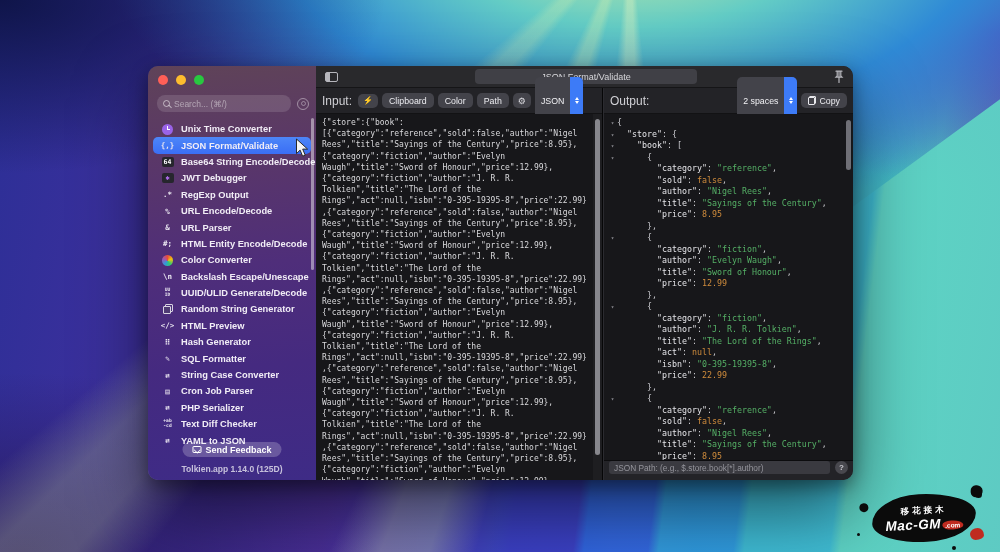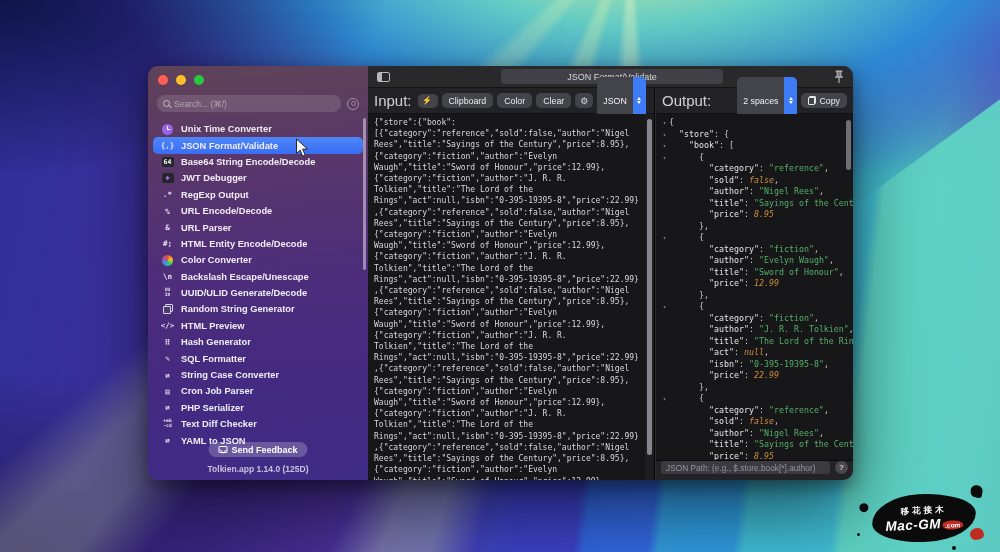--- a/index.html
+++ b/index.html
@@ -26,21 +26,21 @@
       rgba(59,47,176,0) 52%, #3b3fc4 54% 60%, #2f64e0 61% 67%,
       #2f9ade 68% 75%, #3fbcd4 76% 84%, #5ed2c4 85% 100%);
     clip-path: polygon(0% 100%, 38% 100%, 100% 18%, 100% 100%); }
 
   
   .window { position:absolute; left:148px; top:66px; width:705px; height:414px;
     border-radius:10px; overflow:hidden; display:flex;
     box-shadow: 0 30px 70px rgba(0,0,0,.55), 0 6px 18px rgba(0,0,0,.4), inset 0 0 0 1px rgba(255,255,255,.07); }
 
   
-  .sidebar { position:relative; width:220px; flex:none;
+  .sidebar { position:relative; width:168px; flex:none;
     background: linear-gradient(176deg, #5f4358 0%, #5a3768 22%, #4f2e7a 48%, #452a80 72%, #3e2b86 100%); }
   .traffic { position:absolute; left:10px; top:9px; display:flex; gap:8px; }
   .tl { width:10px; height:10px; border-radius:50%; }
   .tl.r{ background:#ff5f57; } .tl.y{ background:#febc2e; } .tl.g{ background:#28c840; }
   .search-row { position:absolute; left:9px; top:29px; right:9px; display:flex; align-items:center; gap:6px; }
   .search-field { flex:1; height:17px; background:rgba(255,255,255,.13); border-radius:8px;
     display:flex; align-items:center; gap:4px; padding:0 6px; }
   .mag { width:7px; height:7px; border:1.3px solid rgba(255,255,255,.55); border-radius:50%; position:relative; flex:none; }
   .mag::after { content:''; position:absolute; width:4px; height:1.4px; background:rgba(255,255,255,.55);
     transform:rotate(45deg); right:-3px; bottom:-1px; }
@@ -84,21 +84,21 @@
     display:flex; align-items:center; padding:0 9px; }
   .toggle-ic { width:13px; height:10px; border:1.2px solid #b6b6bc; border-radius:2px; position:relative; }
   .toggle-ic::before { content:''; position:absolute; left:0; top:0; bottom:0; width:4px; background:#b6b6bc; }
   .tab { margin:0 auto; width:222px; height:15px; background:#404046; border-radius:4px;
     display:flex; align-items:center; justify-content:center; font-size:9px; color:#d6d6da; }
   .panes { flex:1; display:flex; min-height:0; }
   .pane-input  { width:287px; flex:none; display:flex; flex-direction:column; border-right:1px solid #060607; }
   .pane-output { flex:1; display:flex; flex-direction:column; min-width:0; border-left:1px solid #2b2b30; }
   .pane-header { height:26px; flex:none; background:#232327; border-bottom:1px solid #121214;
     display:flex; align-items:center; gap:4px; padding:0 6px; }
-  .hdr-label { font-size:15px; color:#d0d0d5; margin-right:2px; }
+  .hdr-label { font-size:12px; color:#d0d0d5; margin-right:2px; }
   .btn { background:#43434a; border-radius:5px; padding:2.5px 7px; font-size:8.8px; color:#ececf0; white-space:nowrap;
     display:flex; align-items:center; gap:3px; }
   .btn.sq { padding:2.5px 5px; }
   .bolt { font-size:8px; color:#f5f5f7; } .gearg { font-size:9px; color:#d9d9de; }
   .select { display:flex; border-radius:5px; overflow:hidden; background:#43434a; align-items:stretch; }
   .select .sel-label { padding:19px 6px; font-size:8.8px; color:#f2f2f5; white-space:nowrap; }
   .sel-cap { width:13px; background:#3d7bf7; display:flex; flex-direction:column; align-items:center; justify-content:center; gap:1.5px; }
   .car { width:0; height:0; border-left:2.5px solid transparent; border-right:2.5px solid transparent; }
   .car.up { border-bottom:3px solid #fff; } .car.dn { border-top:3px solid #fff; }
   .spacer { flex:1; }
@@ -111,21 +111,21 @@
     font-size:8px; line-height:11.2px; color:#d9d9dc; white-space:pre; }
   .vtrack { position:absolute; right:0; top:0; bottom:0; width:9px; background:rgba(255,255,255,.03); }
   .vthumb { position:absolute; right:2px; width:5px; border-radius:3px; background:#87878d; }
   .in-thumb { top:5px; height:336px; }
   .out-thumb { top:6px; height:50px; background:#6f6f76; }
 
   .out-code { position:absolute; inset:3px 10px 0 4px; font-family:"DejaVu Sans Mono",monospace;
     font-size:8.3px; line-height:11.5px; white-space:pre; }
   .code-line { display:flex; }
   .fold { width:9px; flex:none; font-size:6px; color:#85858b; text-align:center; }
-  .tk-p { color:#c9c9ce; } .tk-k { color:#e4e4e8; } .tk-s { color:#55b066; } .tk-n,.tk-b { color:#d08c3c;font-style:italic; }
+  .tk-p { color:#c9c9ce; } .tk-k { color:#e4e4e8; } .tk-s { color:#55b066; } .tk-n,.tk-b { color:#d08c3c; }
 
   .jsonpath-bar { height:20px; flex:none; background:#232327; border-top:1px solid #0c0c0e;
     display:flex; align-items:flex-start; gap:5px; padding:0 5px; }
   .jsonpath-input { flex:1; height:13px; background:#3a3a40; border:none; outline:none; border-radius:3px;
     font:8.3px "Liberation Sans",sans-serif; color:#d8d8dc; padding:0 5px; min-width:0; }
   .jsonpath-input::placeholder { color:#94949b; }
   .help-btn { width:13px; height:13px; flex:none; border-radius:50%; background:#48484e; color:#c9c9cf;
     font-size:8px; font-weight:700; display:flex; align-items:center; justify-content:center; }
 
   
@@ -318,21 +318,21 @@
       <div class="panes">
 
         <div class="pane-input">
           <div class="pane-header">
             <span class="hdr-label">Input:</span>
             <span class="btn sq">
                 <span class="bolt">⚡</span>
               </span>
             <span class="btn">Clipboard</span>
             <span class="btn">Color</span>
-            <span class="btn">Clear</span>
+            <span class="btn">Path</span>
             <span class="btn sq">
                 <span class="gearg">⚙</span>
               </span>
             <span class="select">
               <span class="sel-label">JSON</span>
               <span class="sel-cap">
                   <span class="car up"></span>
                   <span class="car dn"></span>
                 </span>
             </span>

